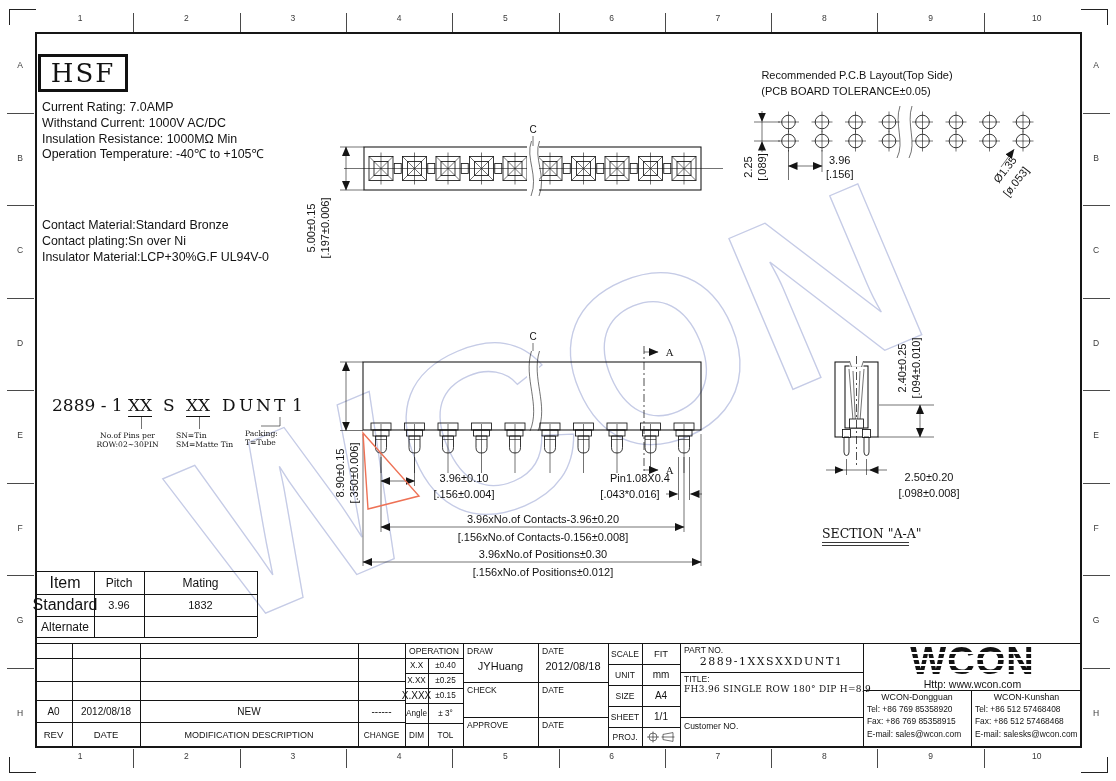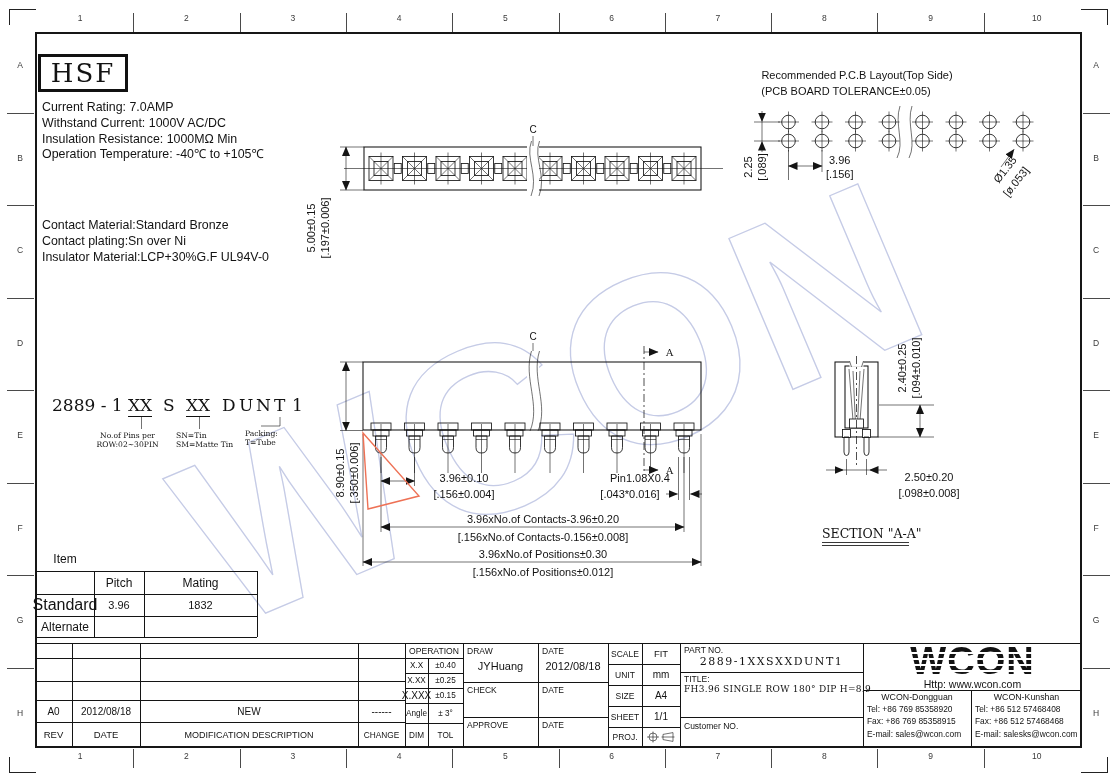--- a/index.html
+++ b/index.html
@@ -378,21 +378,21 @@
 
   <div>
     <div class="hl" style="left:36px;top:571px;width:221px"></div>
     <div class="hl" style="left:36px;top:594px;width:221px"></div>
     <div class="hl" style="left:36px;top:616px;width:221px"></div>
     <div class="hl" style="left:36px;top:637px;width:221px"></div>
     <div class="vl" style="left:36px;top:571px;height:66px"></div>
     <div class="vl" style="left:94px;top:571px;height:66px"></div>
     <div class="vl" style="left:144px;top:571px;height:66px"></div>
     <div class="vl" style="left:257px;top:571px;height:66px"></div>
-    <div class="tb cc" style="left:36px;top:547px;width:58px;height:23px;font-size:12px">Item</div>
+    <div class="tb cc" style="left:36px;top:571px;width:58px;height:23px;font-size:16px">Item</div>
     <div class="tb cc" style="left:94px;top:571px;width:50px;height:23px;font-size:12px">Pitch</div>
     <div class="tb cc" style="left:144px;top:571px;width:113px;height:23px;font-size:12px">Mating</div>
     <div class="tb cc" style="left:36px;top:594px;width:58px;height:22px;font-size:16px">Standard</div>
     <div class="tb cc" style="left:94px;top:594px;width:50px;height:22px;font-size:11px">3.96</div>
     <div class="tb cc" style="left:144px;top:594px;width:113px;height:22px;font-size:11px">1832</div>
     <div class="tb cc" style="left:36px;top:616px;width:58px;height:21px;font-size:12px">Alternate</div>
     <div class="tb cc" style="left:94px;top:616px;width:50px;height:21px;font-size:11px"></div>
     <div class="tb cc" style="left:144px;top:616px;width:113px;height:21px;font-size:11px"></div>
   </div>
 

